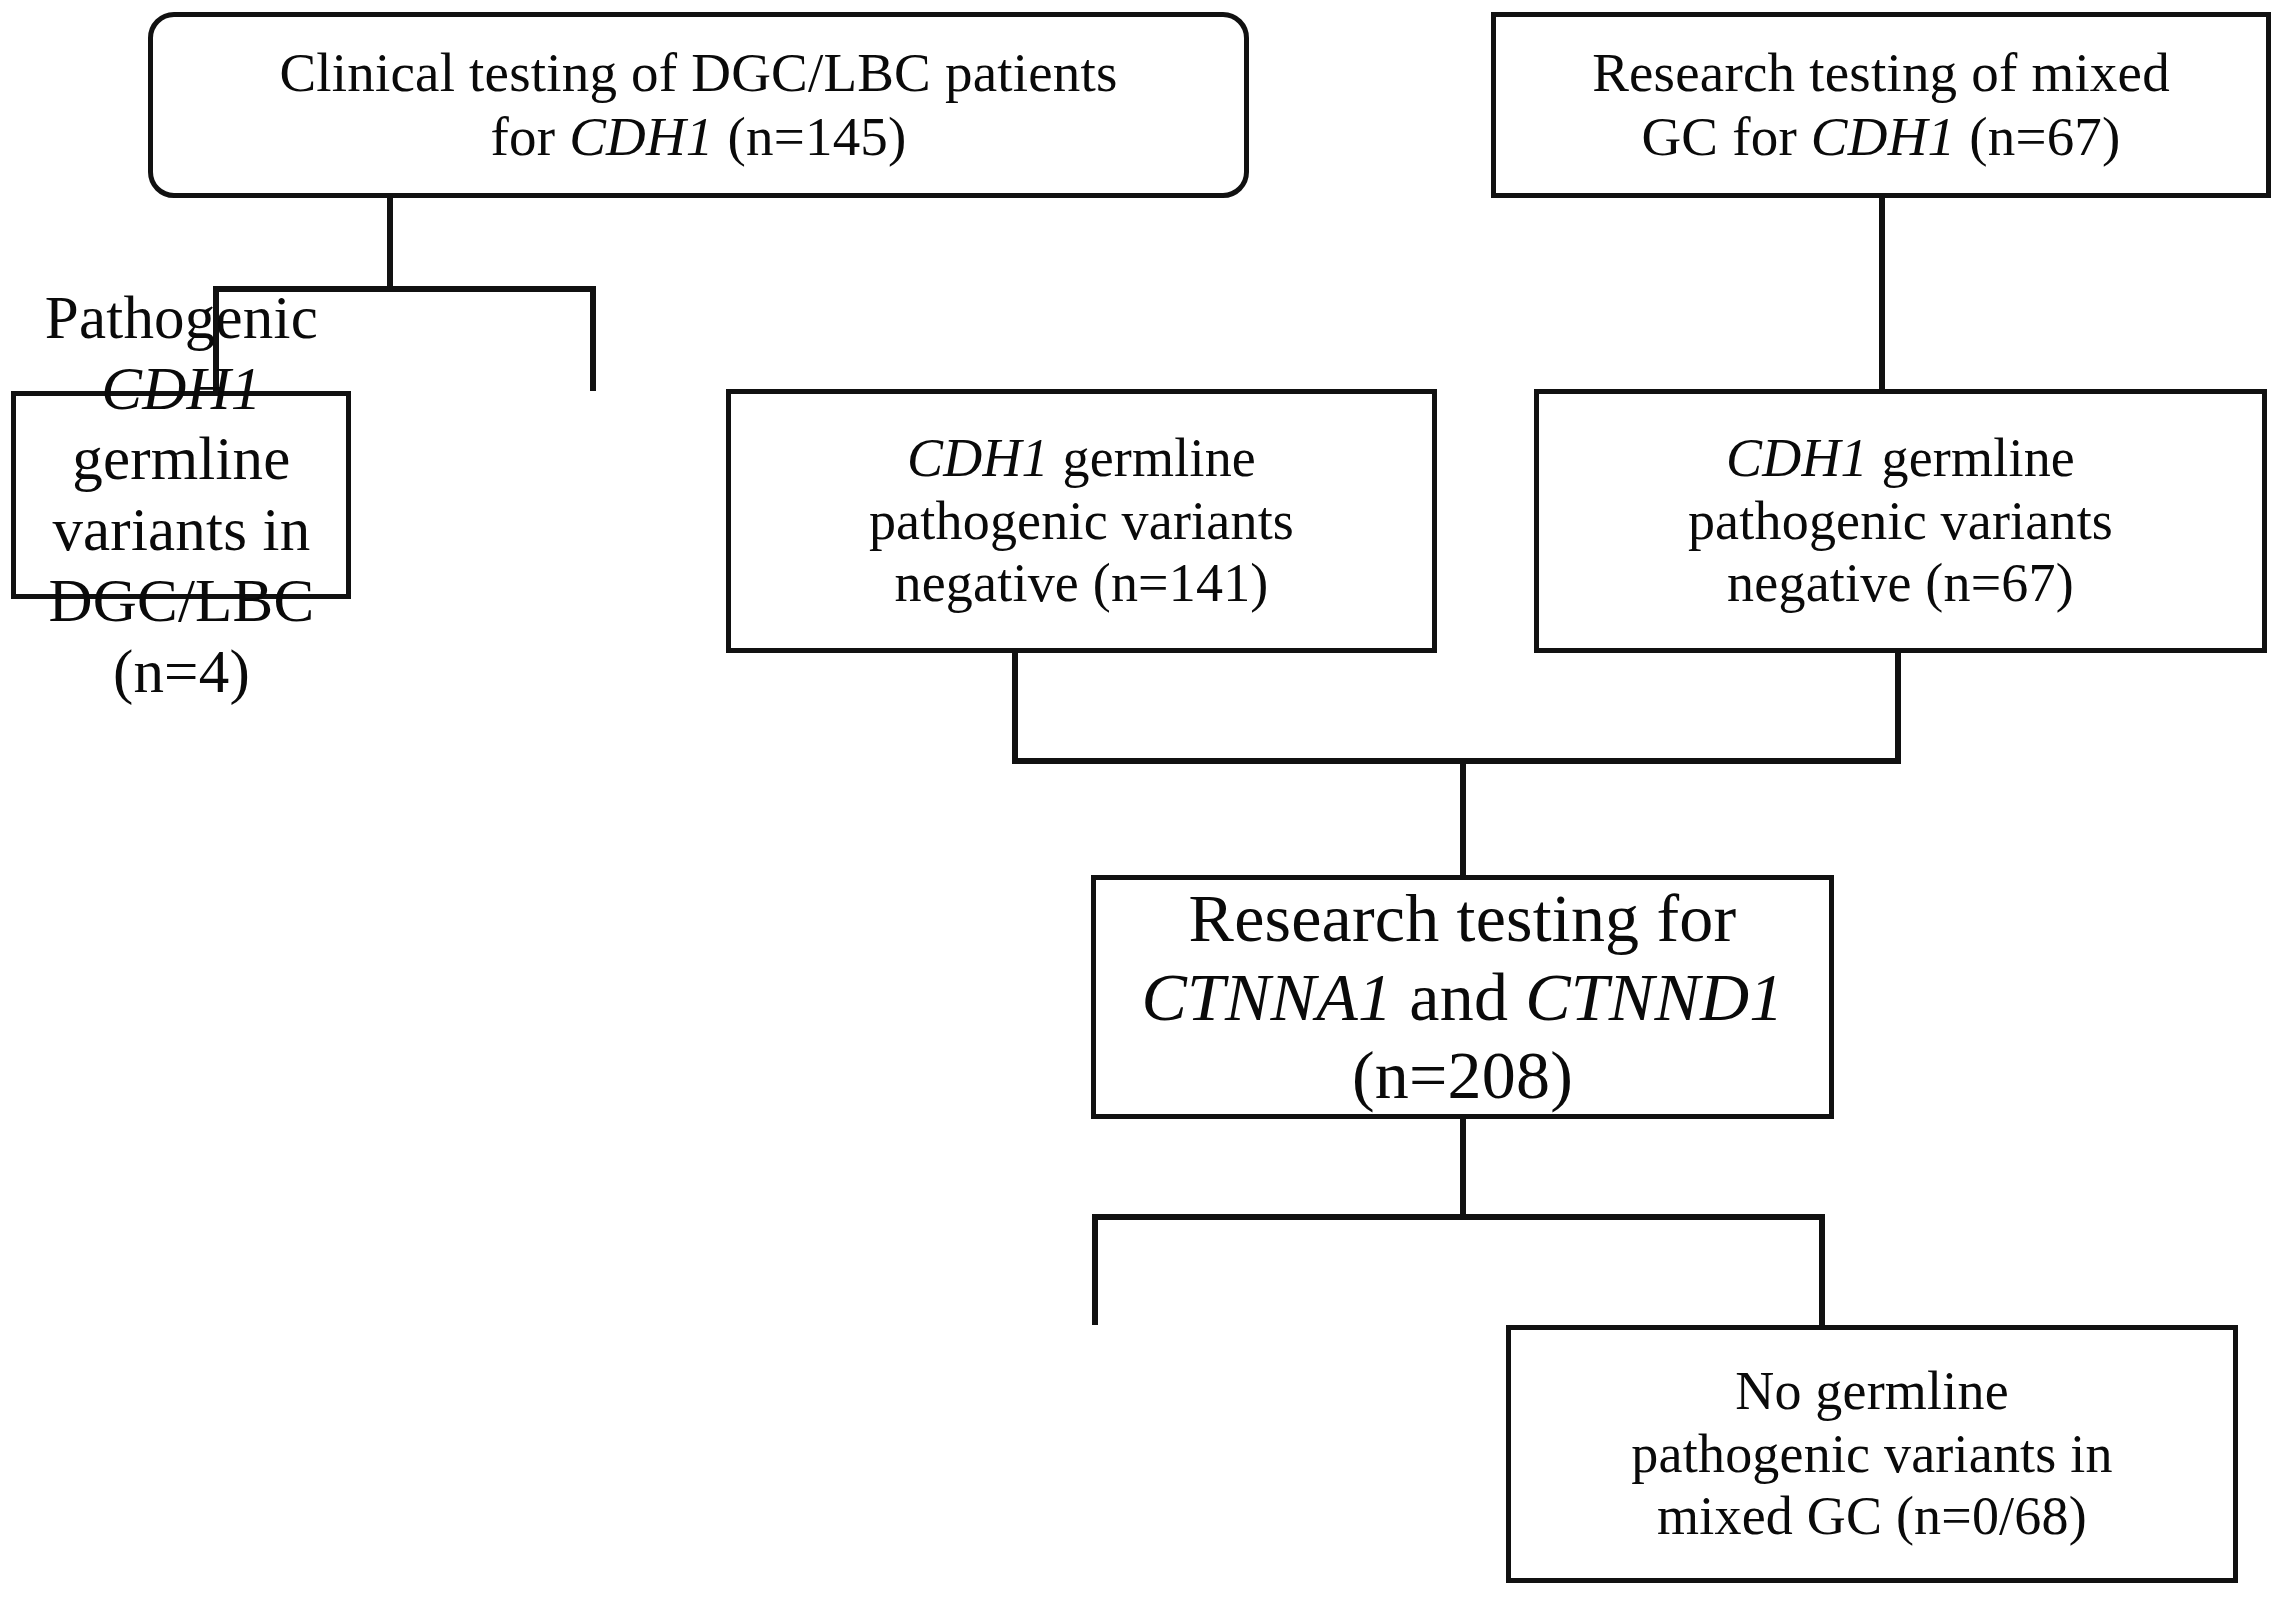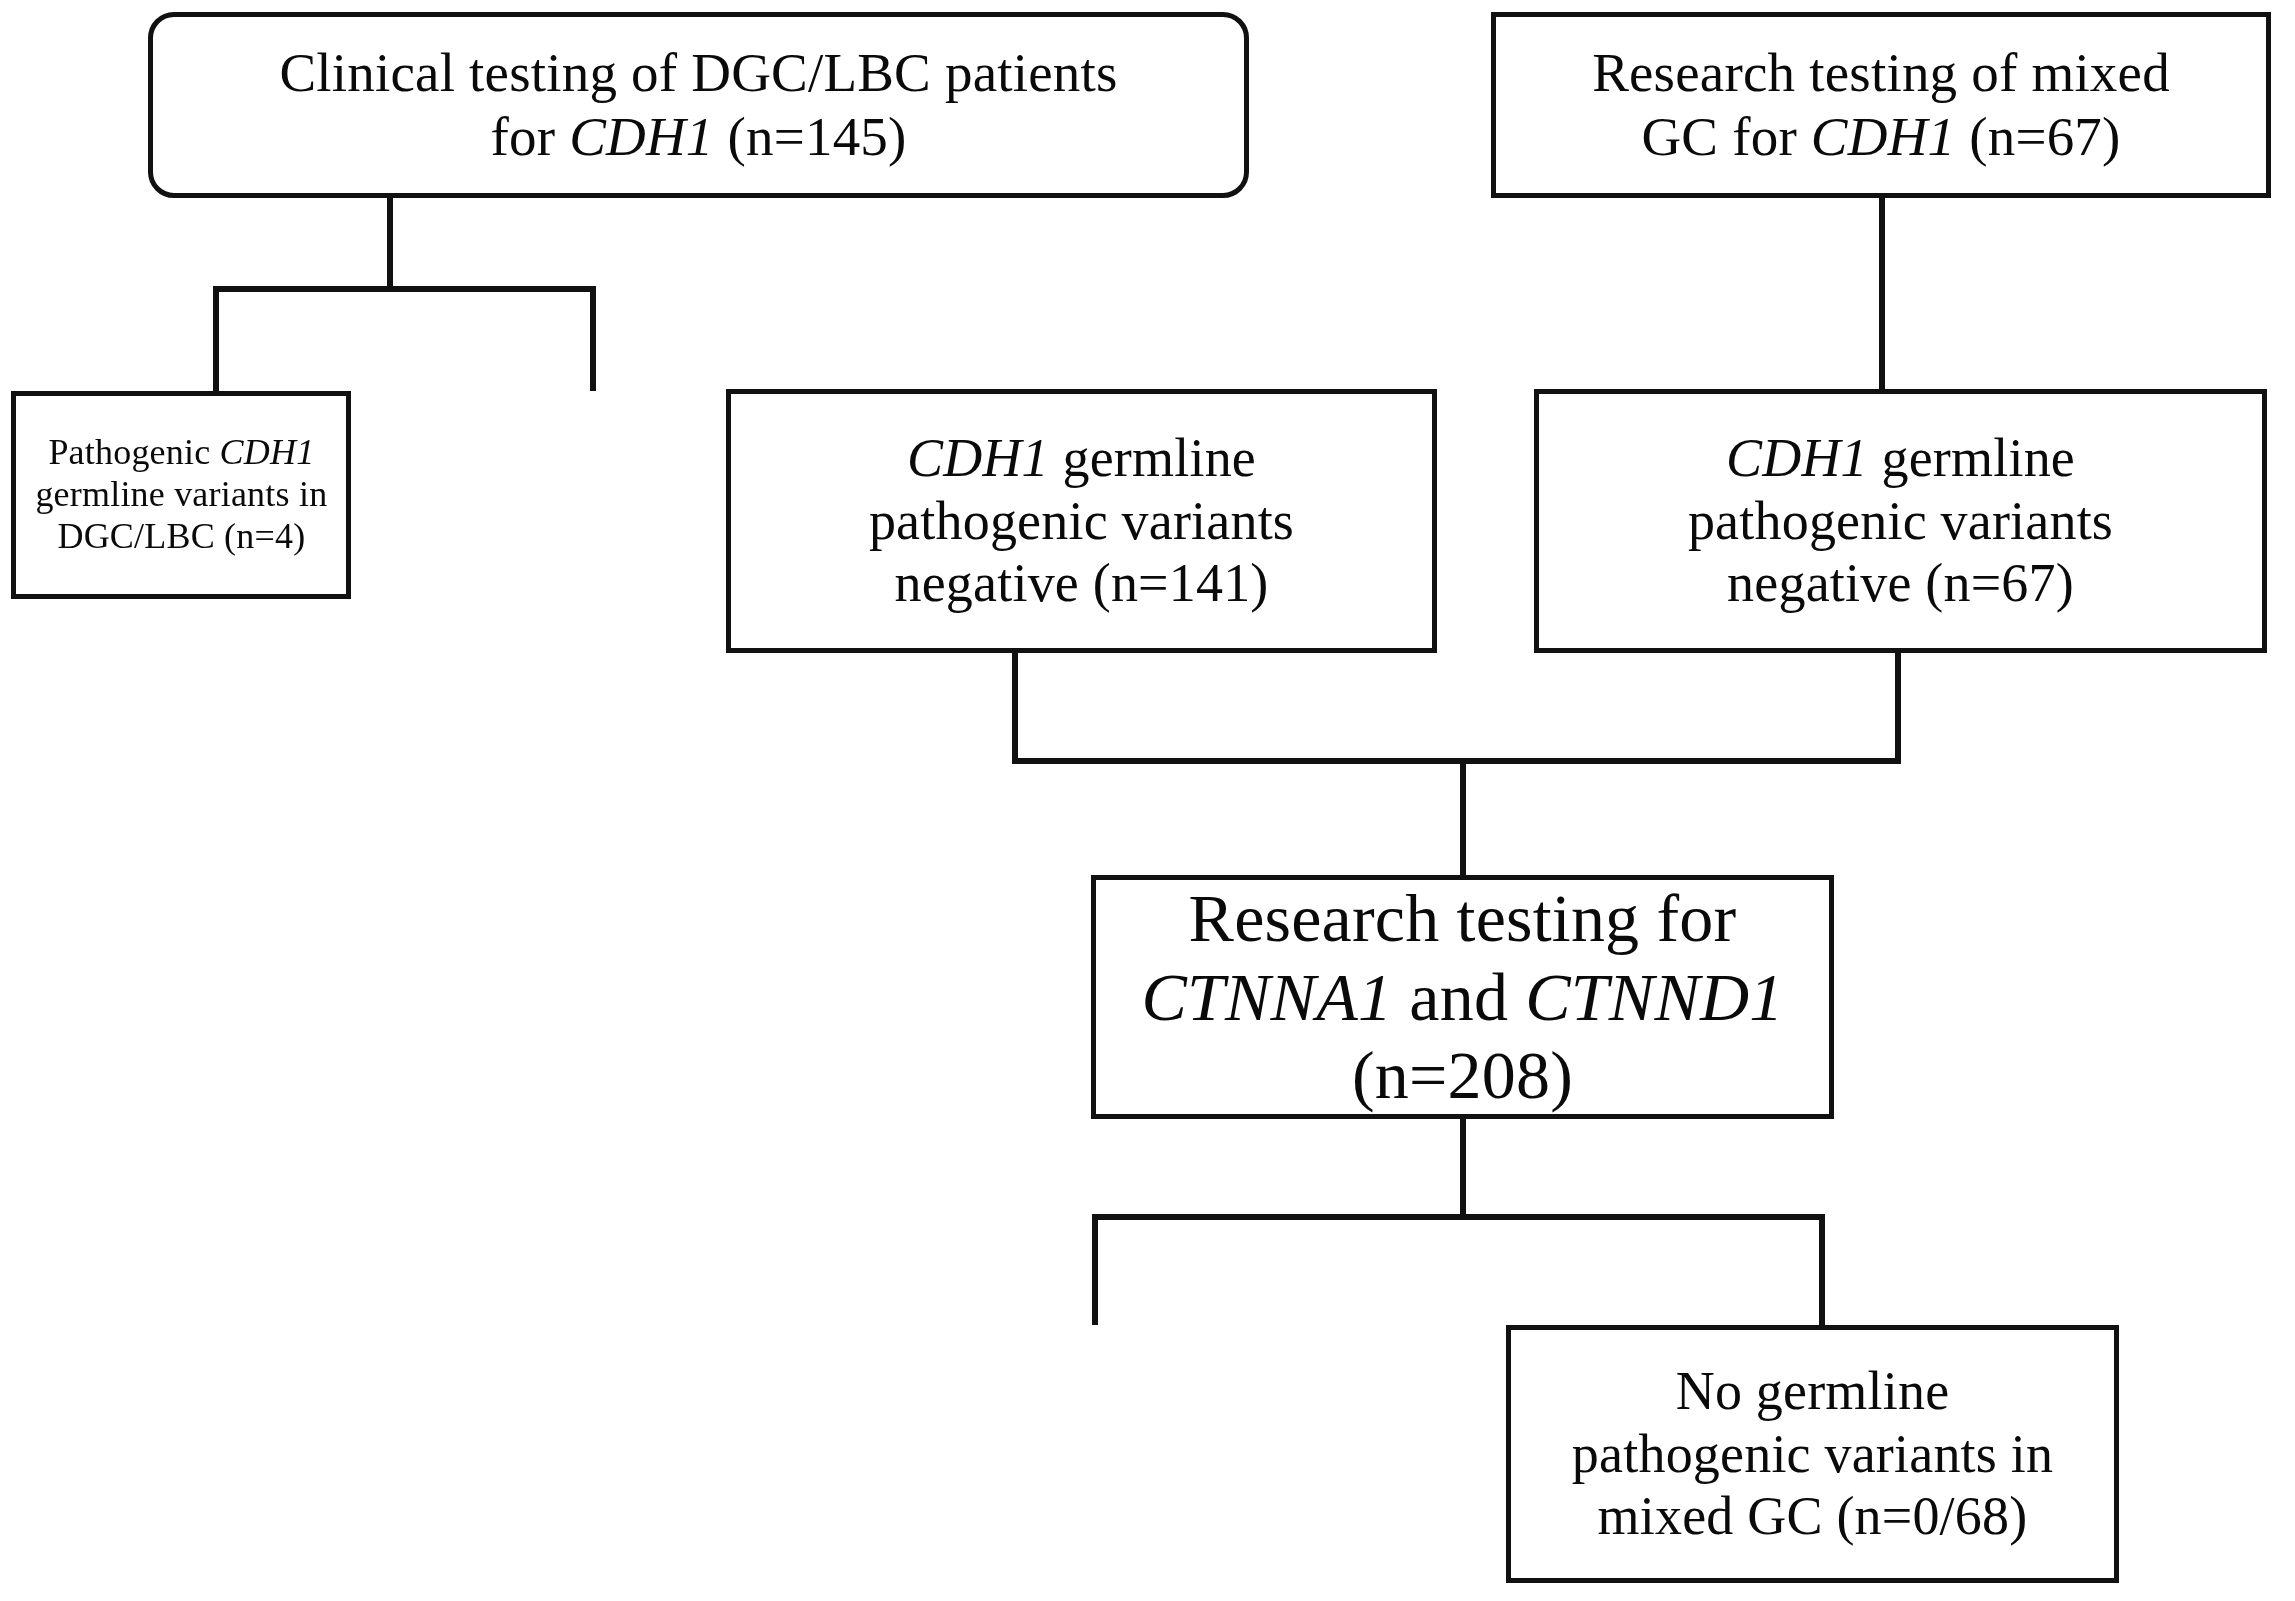--- a/index.html
+++ b/index.html
@@ -68,21 +68,21 @@
   <div class="conn-v" style="left:387px; top:195px; height:96px;"></div>
 
   <div class="conn-h" style="left:213px; top:286px; width:383px;"></div>
 
   <div class="conn-v" style="left:213px; top:286px; height:105px;"></div>
 
   <div class="conn-v" style="left:590px; top:286px; height:105px;"></div>
 
   <div class="conn-v" style="left:1879px; top:195px; height:195px;"></div>
 
-  <div class="node" style="left:11.4px; top:391px; width:340px; height:208px; font-size:36px;">
+  <div class="node" style="left:11.4px; top:391px; width:340px; height:208px; font-size:61px;">
     <span class="txt"><span>Pathogenic </span><span class="gene">CDH1</span><br><span>germline variants in</span><br><span>DGC/LBC (n=4)</span></span>
   </div>
 
   <div class="node" style="left:726px; top:389px; width:711px; height:264px; font-size:54px;">
     <span class="txt"><span class="gene">CDH1</span><span> germline</span><br><span>pathogenic variants</span><br><span>negative (n=141)</span></span>
   </div>
 
   <div class="node" style="left:1534px; top:389px; width:733px; height:264px; font-size:54px;">
     <span class="txt"><span class="gene">CDH1</span><span> germline</span><br><span>pathogenic variants</span><br><span>negative (n=67)</span></span>
   </div>
@@ -98,18 +98,18 @@
   <div class="node" style="left:1091px; top:875px; width:743px; height:244px; font-size:68px;">
     <span class="txt"><span>Research testing for</span><br><span class="gene">CTNNA1</span><span> and </span><span class="gene">CTNND1</span><br><span>(n=208)</span></span>
   </div>
 
   <div class="conn-v" style="left:1460px; top:1118px; height:102px;"></div>
   <div class="conn-h" style="left:1092px; top:1214px; width:733px;"></div>
   <div class="conn-v" style="left:1092px; top:1214px; height:111px;"></div>
   <div class="conn-v" style="left:1819px; top:1214px; height:111px;"></div>
 
 
-  <div class="node" style="left:1506px; top:1325px; width:613px; height:258px; font-size:54px;text-align:center;">
+  <div class="node" style="left:1506px; top:1325px; width:732px; height:258px; font-size:54px;text-align:center;">
     <span class="txt"><span>No germline</span><br><span>pathogenic variants in</span><br><span>mixed GC (n=0/68)</span></span>
   </div>
 
 </div>
 
 
 </body></html>

